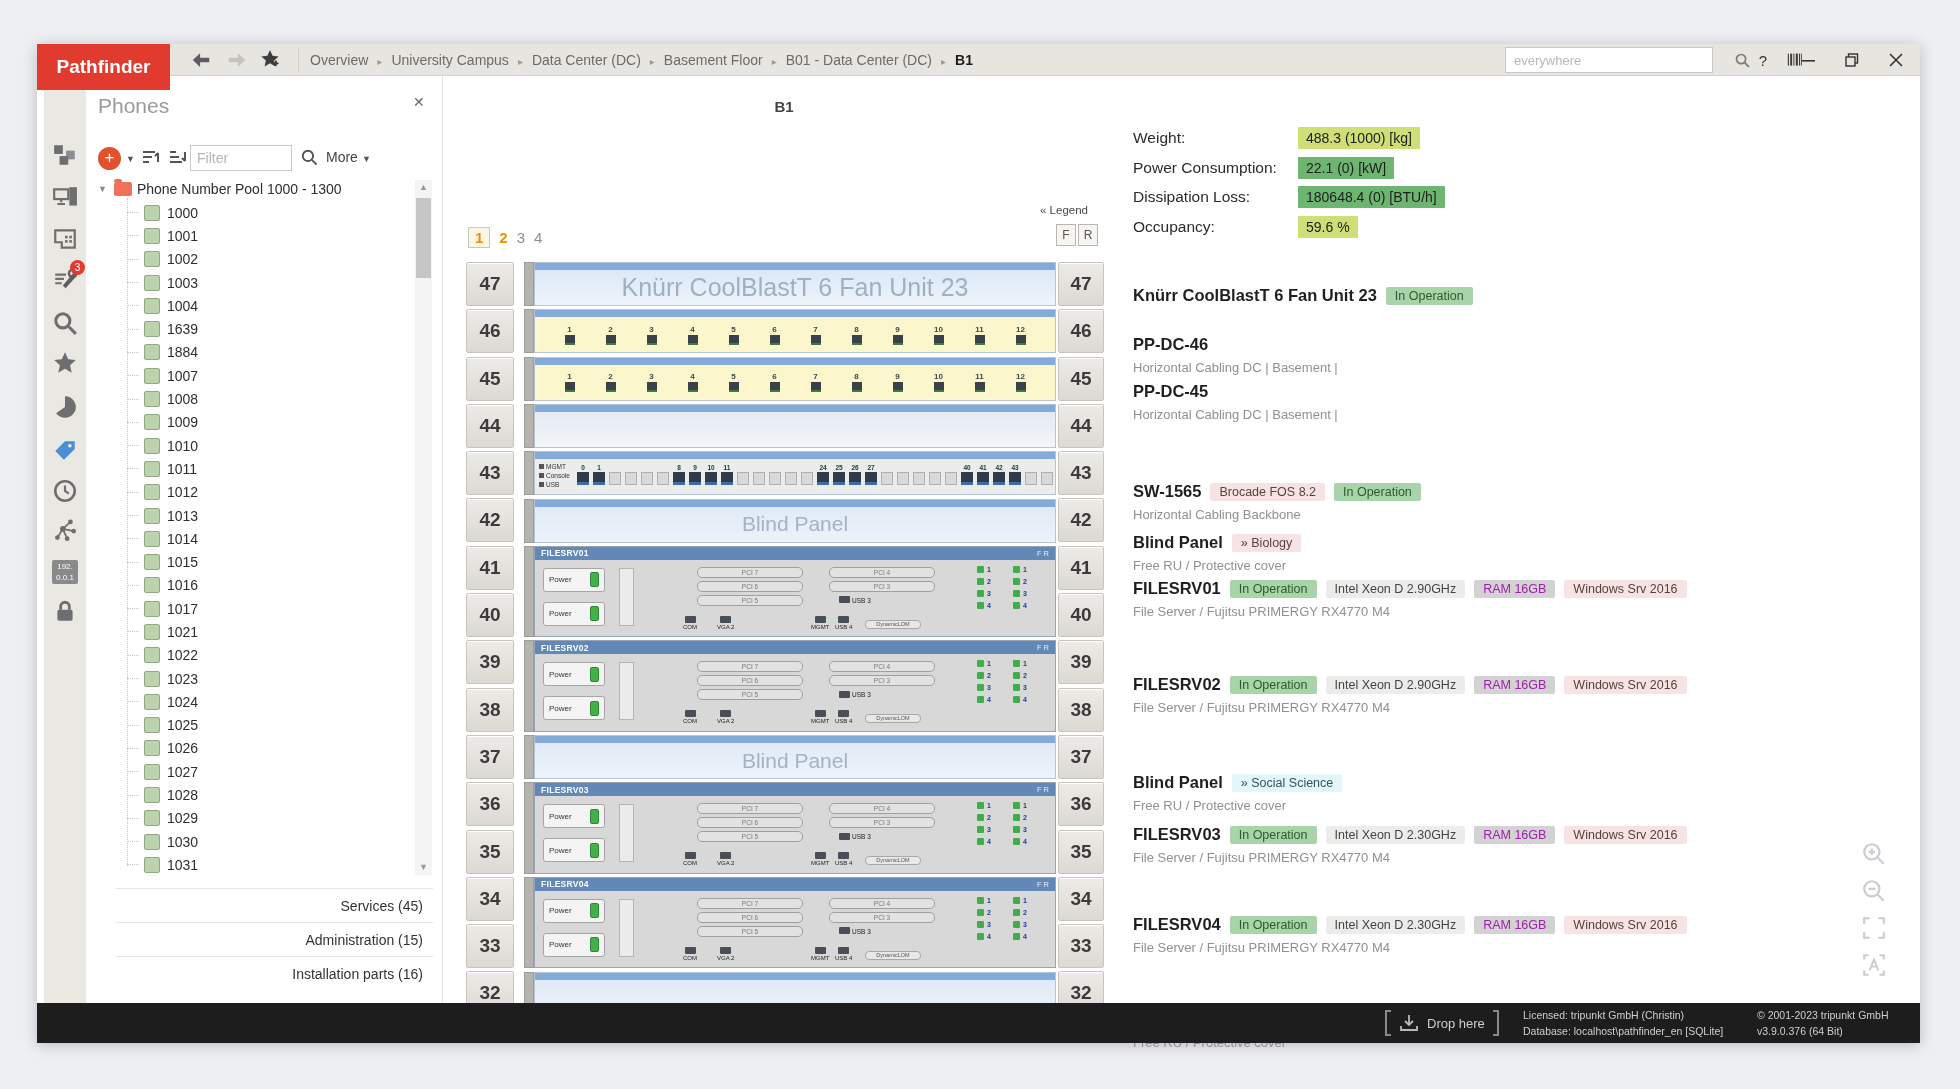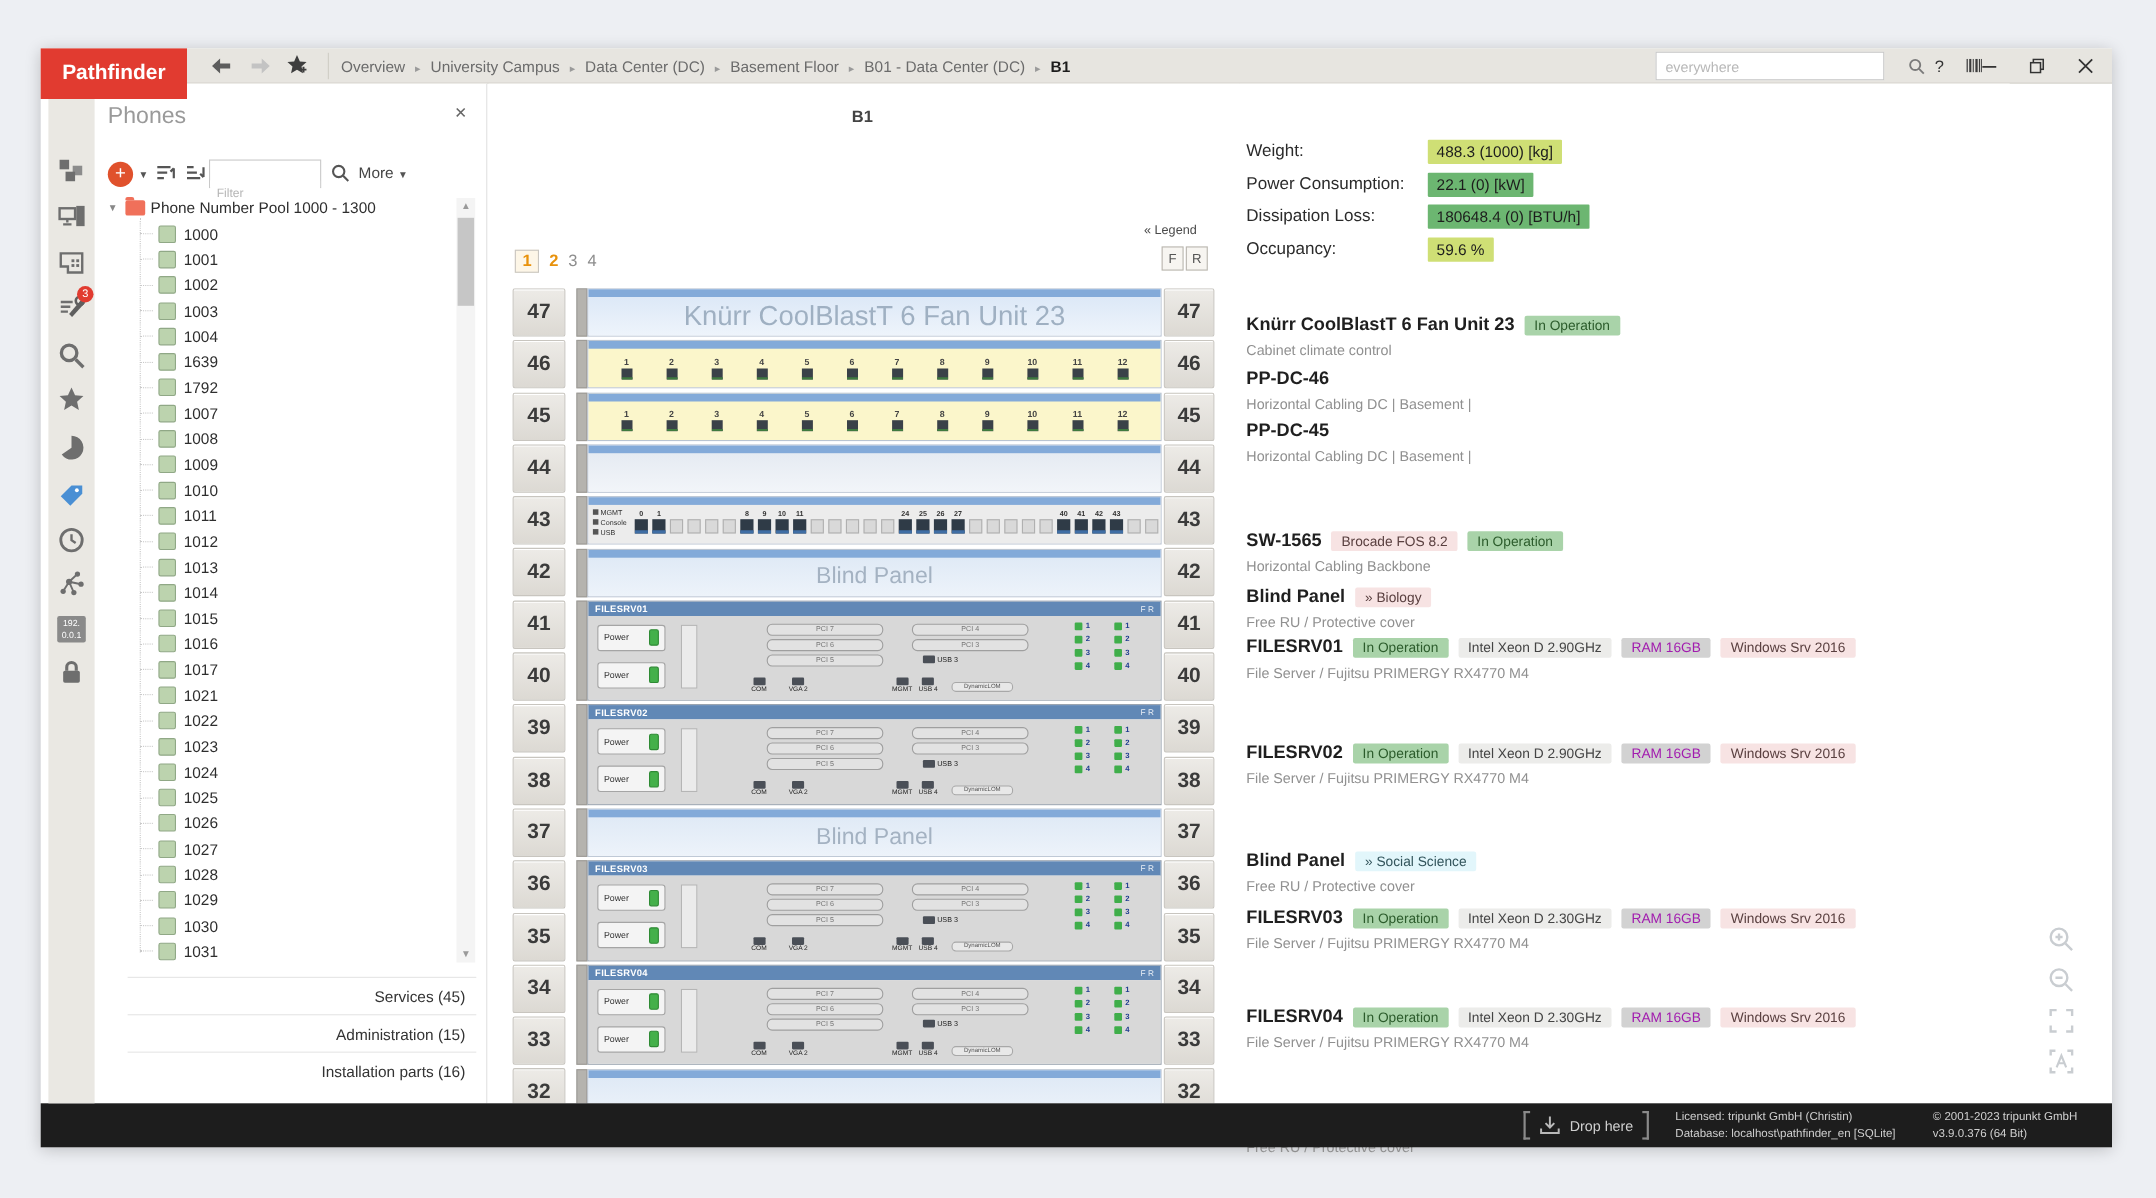--- a/index.html
+++ b/index.html
@@ -31,21 +31,21 @@
 
   
   .panel { position:absolute; left:49px; top:32px; width:357px; height:927px; background:#fff; border-right:1px solid #e2e2e2; }
   .p-title { position:absolute; left:12px; top:18px; font-size:21px; color:#9a9a9a; }
   .p-close { position:absolute; left:327px; top:18px; font-size:14px; color:#666; cursor:pointer; }
   .p-toolbar { position:absolute; left:0; top:69px; width:357px; height:28px; }
   .add-btn { position:absolute; left:12px; top:2px; width:23px; height:23px; border-radius:50%; background:#e0512c; color:#fff; font-size:17px; line-height:21px; text-align:center; cursor:pointer; }
   .add-caret { position:absolute; left:40px; top:9px; font-size:9px; color:#555; cursor:pointer; }
   .sort-ico { position:absolute; top:3px; cursor:pointer; }
   .filter-wrap { position:absolute; left:104px; top:0; width:102px; height:26px; border:1px solid #c9c9c9; background:#fff; }
-  .filter-wrap input { width:100%; height:100%; border:none; outline:none; font-size:11px; padding:0 6px; color:#0369a1; font-family:inherit;margin-top:18px; }
+  .filter-wrap input { width:100%; height:100%; border:none; outline:none; font-size:14px; padding:0 6px; color:#0369a1; font-family:inherit; }
   .filter-wrap input::placeholder { color:#b5b5b5; }
   .mag2 { position:absolute; left:214px; top:3px; cursor:pointer; }
   .more { position:absolute; left:240px; top:4px; font-size:14px; color:#444; cursor:pointer; }
   .more i { font-style:normal; font-size:9px; color:#555; margin-left:4px; }
   .tree-folder { position:absolute; left:12px; top:104px; height:18px; display:flex; align-items:center; cursor:pointer; }
   .tf-tri { font-size:9px; color:#888; margin-right:7px; }
   .tf-ico { width:18px; height:14px; position:relative; margin-right:5px; background:#f0705a; border-radius:2px; }
   .tf-ico::before { content:""; position:absolute; left:0; top:-3px; width:8px; height:3px; background:#f0705a; border-radius:2px 2px 0 0; }
   .tf-label { font-size:14px; color:#2e2e2e; }
   .tree-vline { position:absolute; left:41px; top:122px; width:1px; height:668px; border-left:1px dotted #c9c9c9; }
@@ -385,21 +385,21 @@
         <span class="t-num">1004</span>
       </div>
           <div class="t-row">
         <i class="stub"></i>
         <i class="gbox"></i>
         <span class="t-num">1639</span>
       </div>
           <div class="t-row">
         <i class="stub"></i>
         <i class="gbox"></i>
-        <span class="t-num">1792</span>
+        <span class="t-num">1884</span>
       </div>
           <div class="t-row">
         <i class="stub"></i>
         <i class="gbox"></i>
         <span class="t-num">1007</span>
       </div>
           <div class="t-row">
         <i class="stub"></i>
         <i class="gbox"></i>
         <span class="t-num">1008</span>
@@ -1199,21 +1199,20 @@
     <div class="stat-row" style="top:138.5px">
       <span class="stat-label">Occupancy:</span>
       <span class="stat-val" data-kind="lime">59.6 %</span>
     </div>
 
     <div class="det-item" style="top:210px">
       <div class="det-head">
         <span class="det-title">Knürr CoolBlastT 6 Fan Unit 23</span>
         <span class="badge" data-kind="green">In Operation</span>
       </div>
-      <div class="det-sub">Cabinet climate control</div>
     </div>
 
     <div class="det-item" style="top:259px">
       <div class="det-head">
             <span class="det-title">PP-DC-46</span>
           </div>
       <div class="det-sub">Horizontal Cabling DC | Basement |</div>
     </div>
 
     <div class="det-item" style="top:306px">

